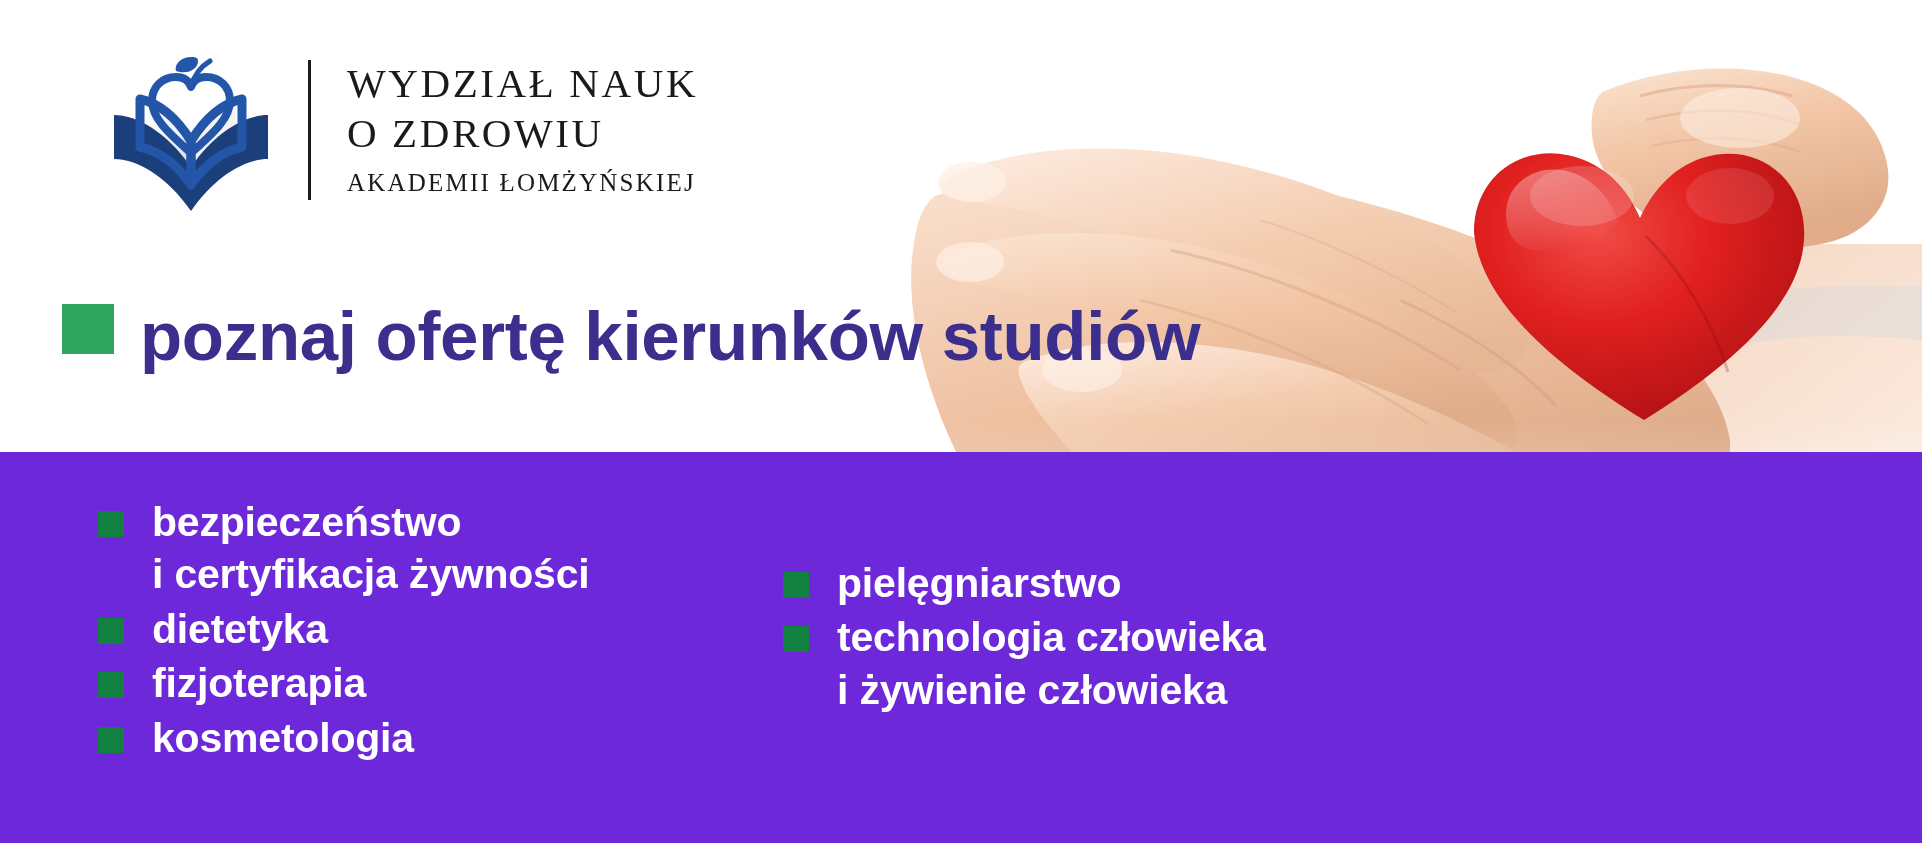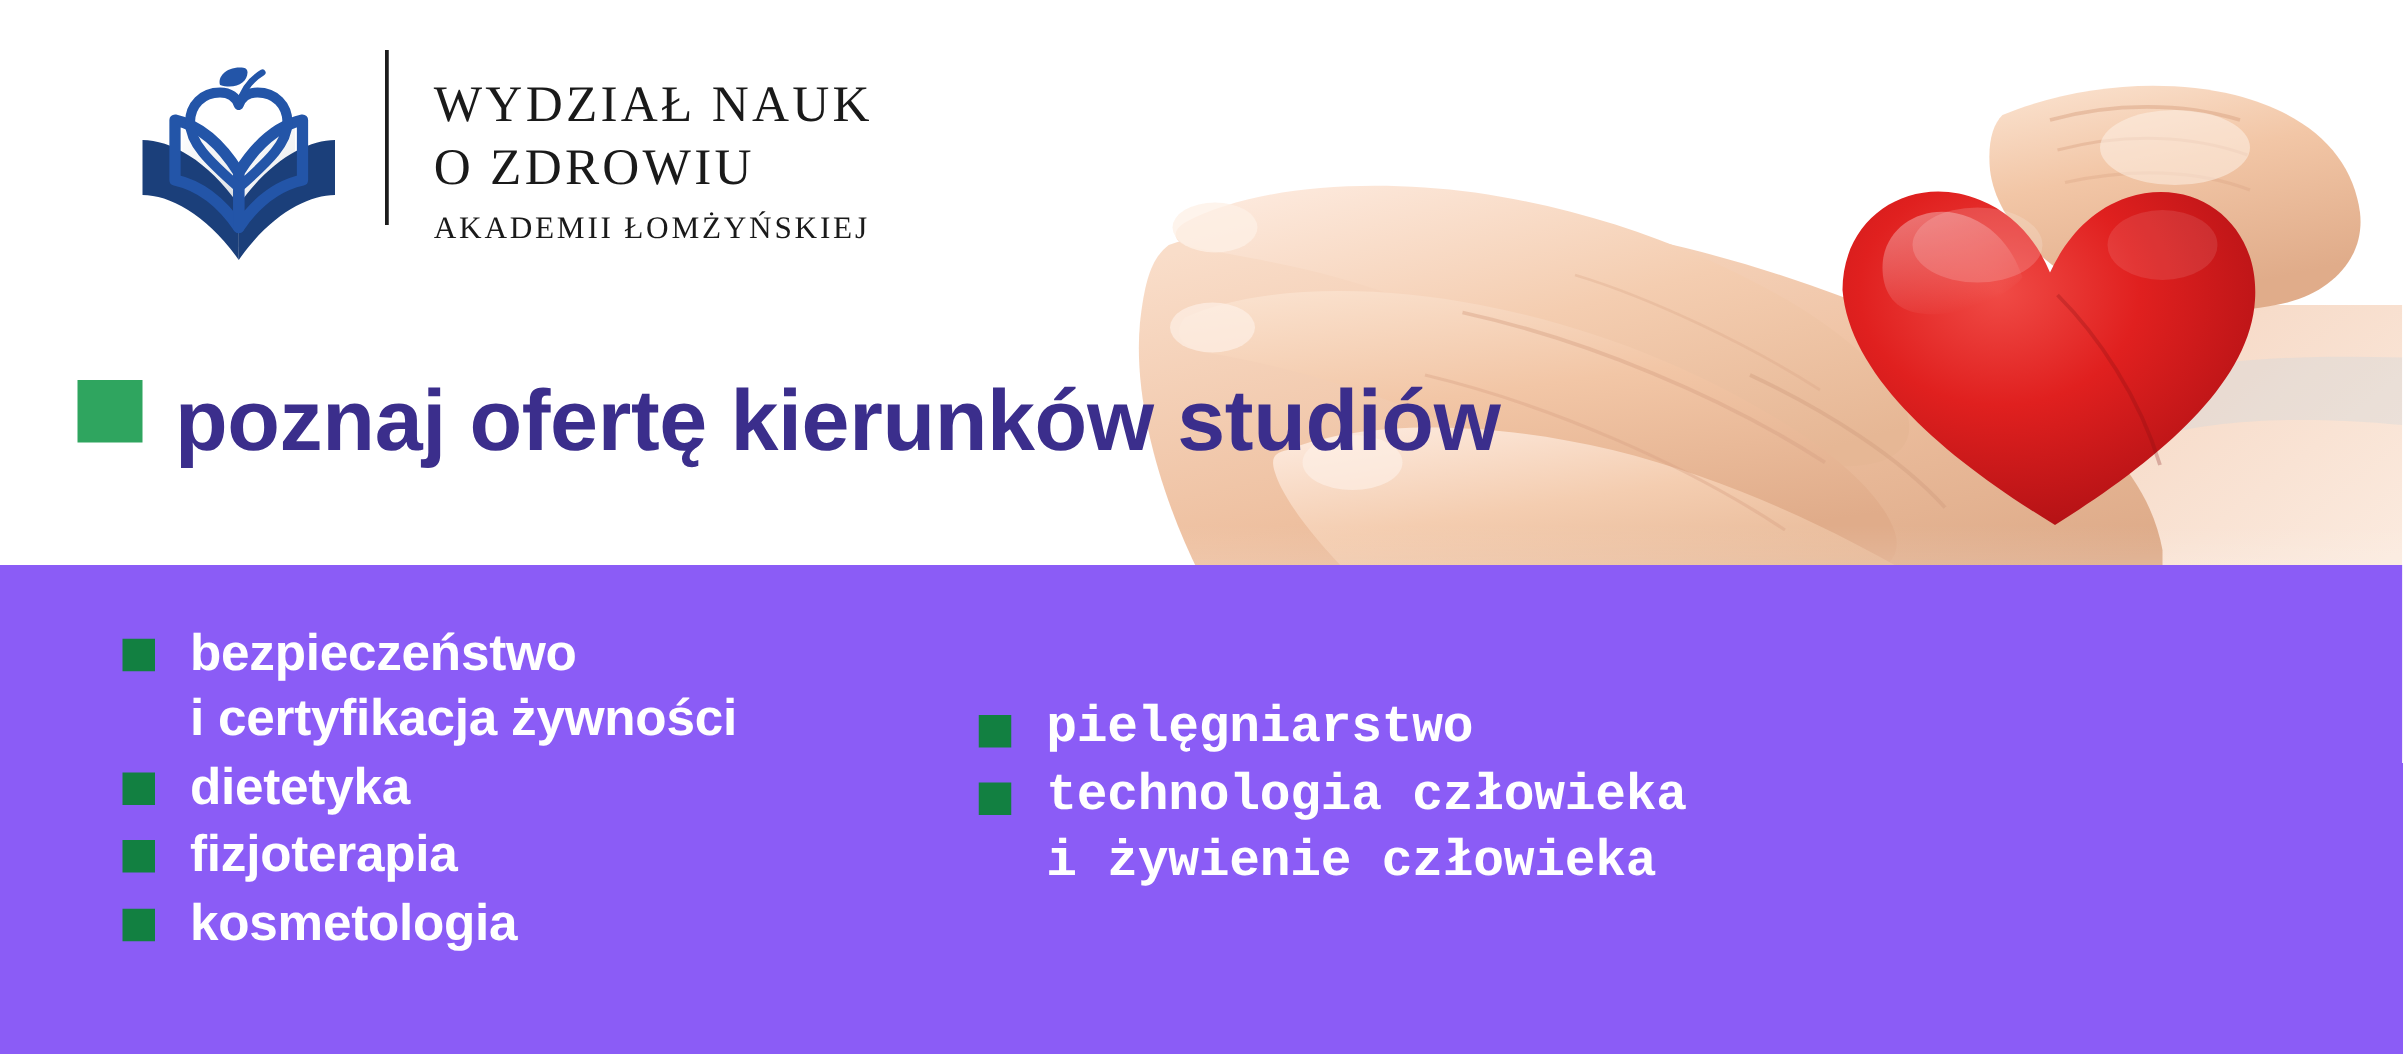--- a/index.html
+++ b/index.html
@@ -33,20 +33,21 @@
   .photo-layer svg { display: block; width: 100%; height: 100%; }
 
   
   .logo-block {
     position: absolute;
     left: 96px;
     top: 40px;
     width: 620px;
     height: 180px;
     display: flex;
+    align-items: center;
   }
   .logo-mark {
     width: 190px;
     height: 175px;
     flex: 0 0 190px;
   }
   .logo-mark svg { display: block; width: 100%; height: 100%; }
 
   .logo-divider {
     width: 3px;
@@ -104,35 +105,35 @@
     white-space: nowrap;
   }
 
   
   .navy-panel {
     position: absolute;
     left: 0;
     top: 452px;
     width: 1922px;
     height: 391px;
-    background: #8b5cf6;
+    background: #6d28d9;
   }
 
   .courses {
     position: absolute;
     left: 0;
     top: 0;
     width: 100%;
     height: 100%;
   }
   .course-col {
     position: absolute;
   }
   .col-left { left: 98px; top: 44px; }
-  .col-right { left: 783px; top: 105px; font-family: Liberation Mono, monospace; }
+  .col-right { left: 783px; top: 105px; }
 
   .course-item {
     display: flex;
     align-items: flex-start;
     margin-bottom: 2px;
   }
   .course-bullet {
     width: 26px;
     height: 26px;
     background: #128041;

